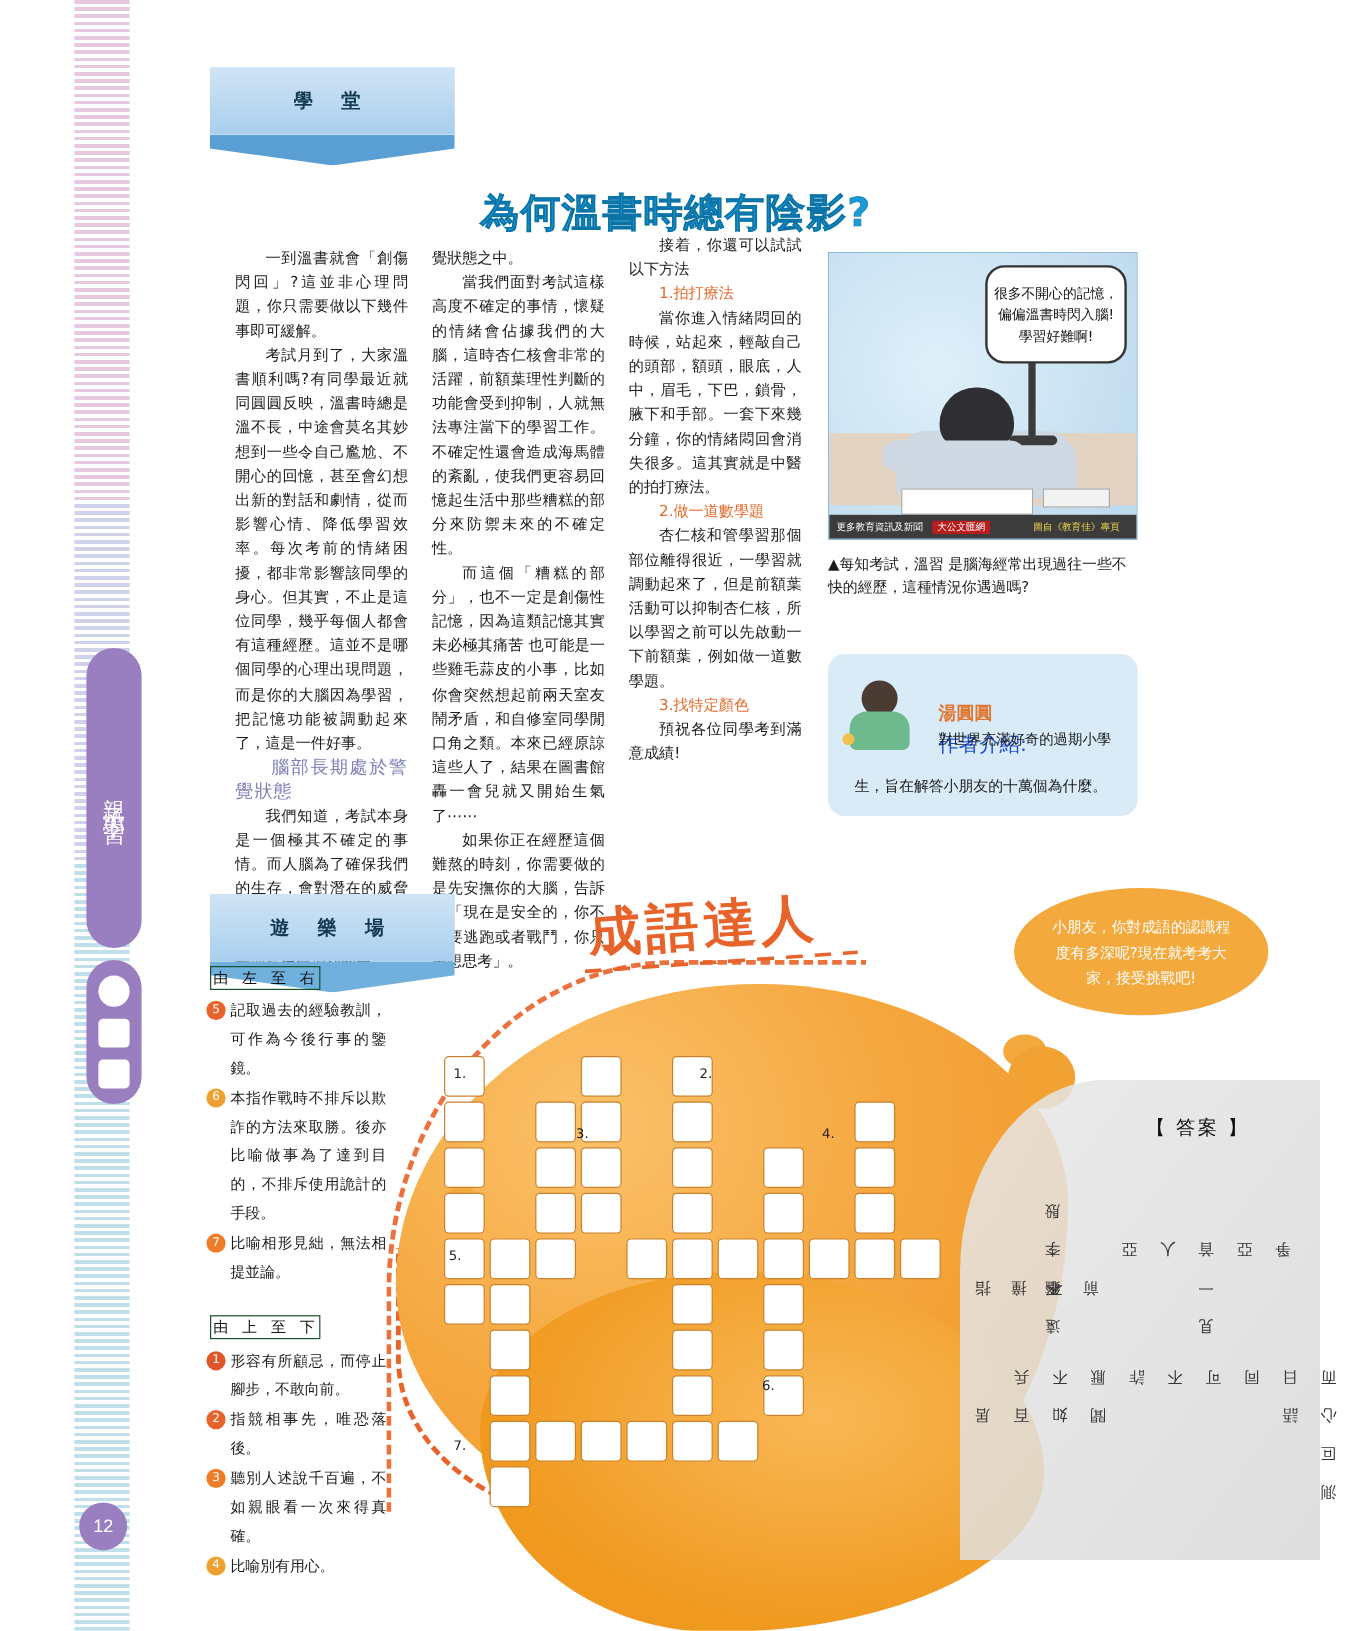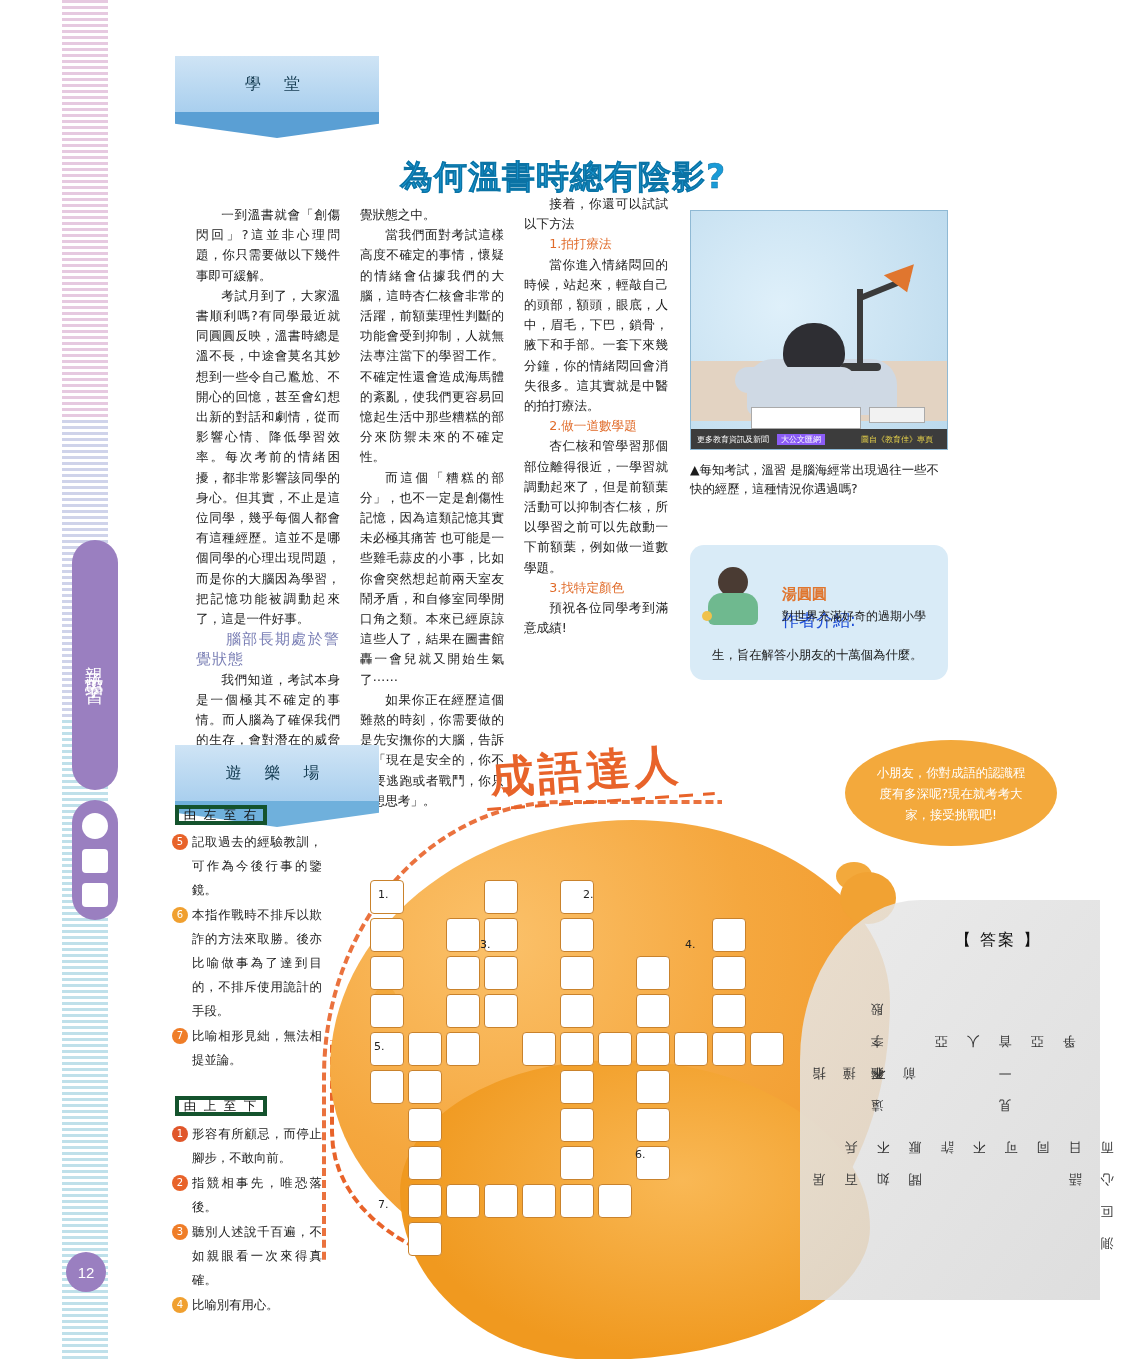--- a/index.html
+++ b/index.html
@@ -65,21 +65,21 @@
   .page-num {
     position: absolute; left: 66px; top: 1252px;
     width: 40px; height: 40px; border-radius: 50%;
     background: #9a7fc0; color: #fff;
     display: flex; align-items: center; justify-content: center;
     font-size: 15px;
   }
 
   
   .banner {
-    position: absolute; width: 162px; height: 80px;
+    position: absolute; width: 162px; height: 80px; font-weight: bold;
   }
   .banner-body {
     width: 204px; height: 56px;
     background: linear-gradient(to bottom, #cfe4f5, #a9cfee);
     display: flex; align-items: center; justify-content: center;
   }
   .banner-label {
     font-size: 16px; letter-spacing: 9px; color: #12394f;
     font-family: "DejaVu Sans", sans-serif;
   }
@@ -184,21 +184,21 @@
     position: absolute; left: 178px; top: 196px; width: 56px; height: 16px;
     background: #f2f2f2; border: 1px solid #aaa; z-index: 3;
   }
   .illus-footer {
     position: absolute; left: 0; bottom: 0; width: 258px; height: 20px;
     background: #3c3c3c; display: flex; align-items: center;
     z-index: 5;
   }
   .illus-footer-text { color: #fff; font-size: 8px; padding-left: 6px; }
   .illus-tag {
-    background: #8b5cf6; color: #fff; font-size: 8px; padding: 1px 4px; margin-left: 8px;
+    background: #b91c1c; color: #fff; font-size: 8px; padding: 1px 4px; margin-left: 8px;
     line-height: 9px; text-align: center;
   }
   .illus-src { color: #e8d34a; font-size: 8px; margin-left: 36px; }
 
   .illus-caption {
     position: absolute; left: 690px; top: 460px; width: 258px;
     font-size: 12.4px; line-height: 19px; color: #1b1b1b;
     font-family: "DejaVu Sans", sans-serif;
   }
 
@@ -270,23 +270,23 @@
     background: #f3a93c; border-radius: 50%;
   }
   .speech-dot2 {
     position: absolute; left: 372px; top: 986px; width: 26px; height: 40px;
     background: #f3a93c; border-radius: 50%;
   }
 
   
   .clue-header {
     position: absolute; width: 92px; height: 20px;
-    border: 4px solid #14532d; display: flex; align-items: center; justify-content: center;
+    border: 1px solid #14532d; display: flex; align-items: center; justify-content: center;
     font-size: 12.5px; letter-spacing: 2px; color: #111;
-    font-family: Liberation Sans, sans-serif;
+    font-family: Liberation Mono, monospace;
   }
   #clue-header-1 { left: 175px; top: 805px; }
   #clue-header-2 { left: 175px; top: 1096px; }
 
   .clue-list {
     position: absolute; width: 150px;
     font-size: 12.4px; line-height: 24px; color: #1b1b1b;
     font-family: "DejaVu Sans", sans-serif;
   }
   #clue-list-1 { left: 172px; top: 830px; }
@@ -413,20 +413,21 @@
   <div class="illus-desk"></div>
   <div class="lamp-pole"></div>
   <div class="lamp-arm"></div>
   <div class="lamp-head"></div>
   <div class="lamp-base"></div>
   <div class="student-body"></div>
   <div class="student-head"></div>
   <div class="student-arm"></div>
   <div class="illus-book"></div>
   <div class="illus-book2"></div>
+  <div class="bubble">很多不開心的記憶，偏偏溫書時閃入腦!學習好難啊!</div>
   <div class="illus-footer">
     <span class="illus-footer-text">更多教育資訊及新聞</span>
     <span class="illus-tag">大公文匯網</span>
     <span class="illus-src">圖自《教育佳》專頁</span>
   </div>
 </div>
 <div class="illus-caption">▲每知考試，溫習 是腦海經常出現過往一些不快的經歷，這種情況你遇過嗎?</div>
 
 <div class="author-box">
   <div class="author-avatar">

